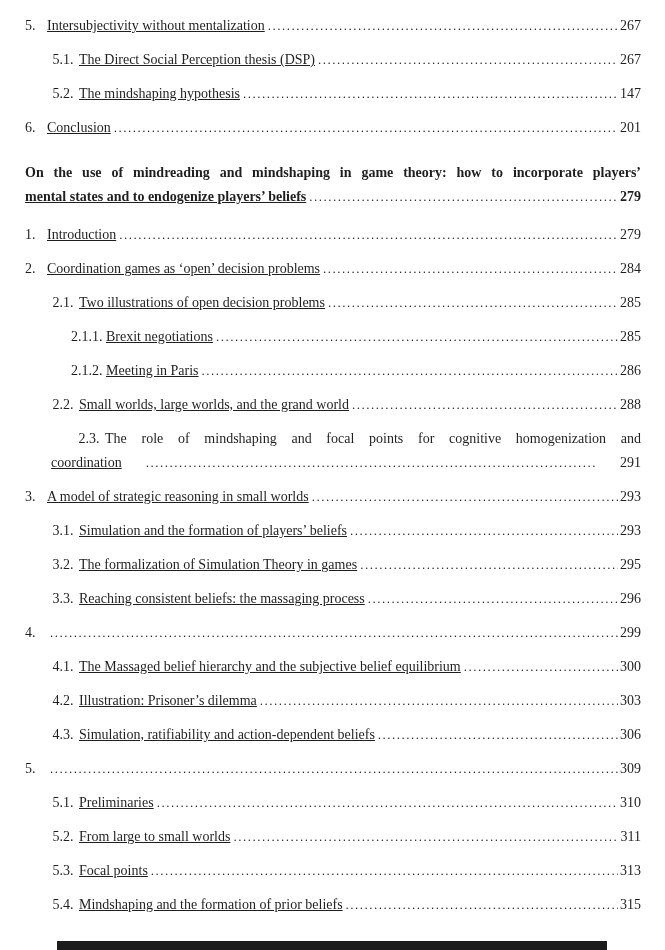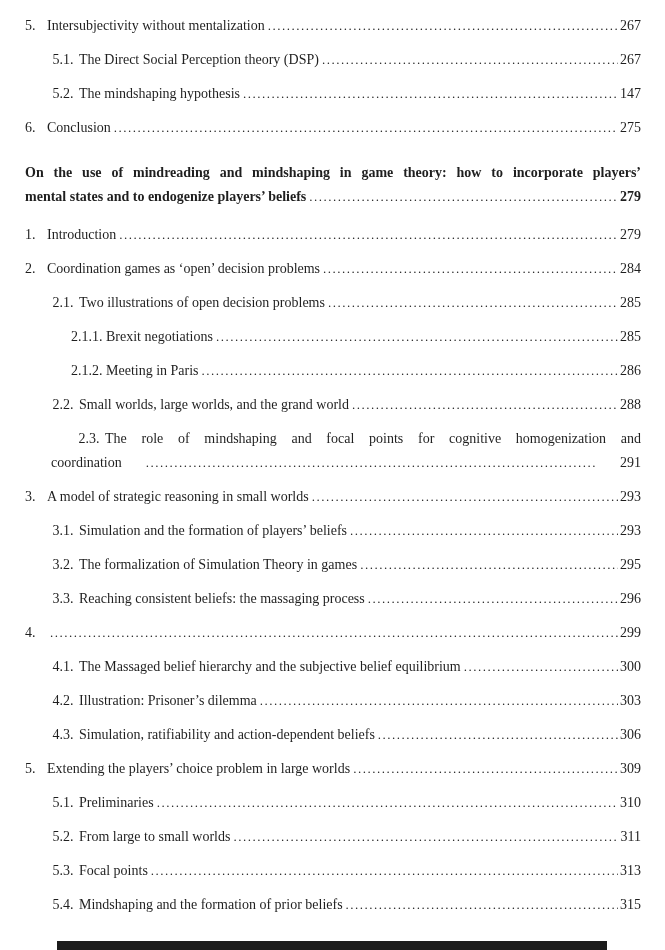--- a/index.html
+++ b/index.html
@@ -21,21 +21,21 @@
     margin-bottom: 10px;
   }
   .num { flex: 0 0 auto; }
   .lvl1 { padding-left: 0; }
   .lvl1 .num { width: 22px; }
   .lvl2 { padding-left: 22px; }
   .lvl2 .num { width: 32px; text-align: center; }
   .lvl3 { padding-left: 46px; }
   .lvl3 .num { width: 35px; }
 
-  .label { flex: 0 1 auto; white-space: nowrap; }
+  .label { flex: 0 1 auto; white-space: nowrap; text-decoration: underline; }
   .leader {
     flex: 1 1 10px;
     min-width: 8px;
     overflow: hidden;
     white-space: nowrap;
     margin: 0 2px 0 3px;
   }
   .leader::after {
     content: "......................................................................................................................................................................................";
     font-weight: 400;
@@ -79,35 +79,35 @@
 <div class="toc-body">
     <div class="toc-section">
       <div class="row lvl1">
         <span class="num">5.</span>
         <span class="label">Intersubjectivity without mentalization</span>
         <span class="leader"></span>
         <span class="pagenum">267</span>
       </div>
       <div class="row lvl2">
         <span class="num">5.1.</span>
-        <span class="label">The Direct Social Perception theory (DSP)</span>
+        <span class="label">The Direct Social Perception thesis (DSP)</span>
         <span class="leader"></span>
         <span class="pagenum">267</span>
       </div>
       <div class="row lvl2">
         <span class="num">5.2.</span>
         <span class="label">The mindshaping hypothesis</span>
         <span class="leader"></span>
         <span class="pagenum">147</span>
       </div>
       <div class="row lvl1">
         <span class="num">6.</span>
         <span class="label">Conclusion</span>
         <span class="leader"></span>
-        <span class="pagenum">275</span>
+        <span class="pagenum">201</span>
       </div>
     </div>
     <div class="toc-section">
       <div class="heading">
         <div class="hline1">On the use of mindreading and mindshaping in game theory: how to incorporate players’</div>
         <div class="row">
           <span class="label">mental states and to endogenize players’ beliefs</span>
           <span class="leader"></span>
           <span class="pagenum">279</span>
         </div>
@@ -201,21 +201,20 @@
         <span class="pagenum">303</span>
       </div>
       <div class="row lvl2">
         <span class="num">4.3.</span>
         <span class="label">Simulation, ratifiability and action-dependent beliefs</span>
         <span class="leader"></span>
         <span class="pagenum">306</span>
       </div>
       <div class="row lvl1">
         <span class="num">5.</span>
-        <span class="label">Extending the players’ choice problem in large worlds</span>
         <span class="leader"></span>
         <span class="pagenum">309</span>
       </div>
       <div class="row lvl2">
         <span class="num">5.1.</span>
         <span class="label">Preliminaries</span>
         <span class="leader"></span>
         <span class="pagenum">310</span>
       </div>
       <div class="row lvl2">

